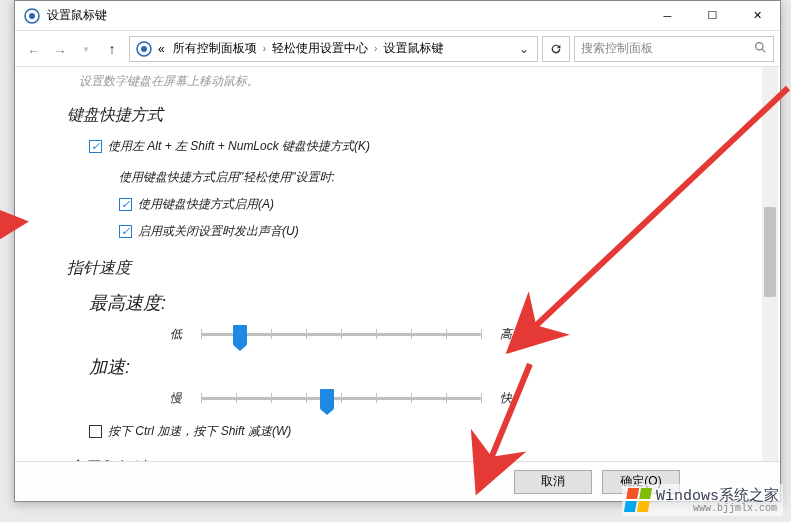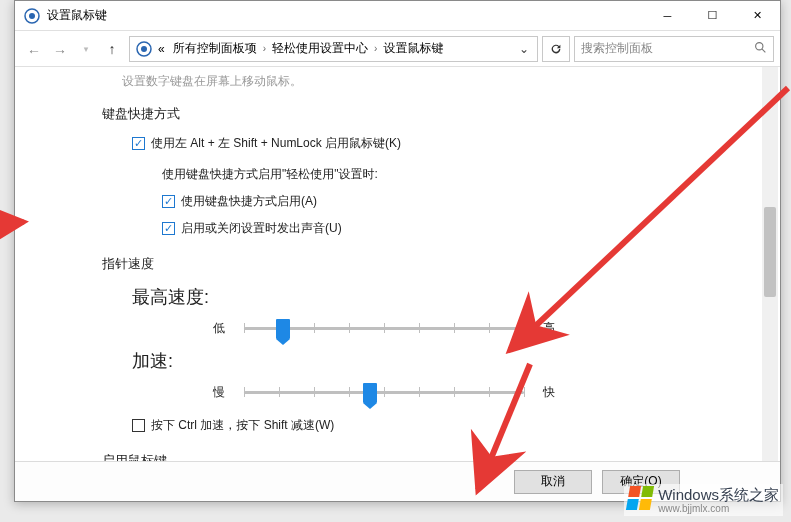--- a/index.html
+++ b/index.html
@@ -93,33 +93,34 @@
     color: #888;
     font-size: 12px;
   }
   .search-box .ph { flex: 1; }
   .search-box .sicon { color: #777; }
   
   .content {
     flex: 1;
     overflow: hidden;
     position: relative;
-    padding: 6px 30px 0 87px;
+    padding: 6px 30px 0 44px;
     color: #222;
+    font-style: italic;
   }
   .cut-text {
     margin-left: 20px;
     color: #999;
     height: 14px;
     overflow: hidden;
     font-size: 12px;
   }
   .section-title {
-    margin: 18px 0 12px 0;
-    font-size: 13px;
+    margin: 18px 0 12px 8px;
+    font-size: 16px;
   }
   .opt-row {
     display: flex;
     align-items: center;
     margin: 10px 0 10px 30px;
     font-size: 12px;
   }
   .sub-label {
     margin: 14px 0 10px 60px;
     font-size: 12px;
@@ -226,39 +227,41 @@
     position: absolute;
     left: 0; top: 0;
     pointer-events: none;
   }
   
   .watermark {
     position: absolute;
     right: 8px;
     bottom: 6px;
     display: flex;
+    align-items: center;
     gap: 6px;
     font-size: 15px;
     color: #374151;
     background: rgba(255,255,255,0.6);
     padding: 2px 4px;
+    font-family: Liberation Mono, monospace;
   }
   .win-logo {
     width: 24px; height: 24px;
     display: grid;
     grid-template-columns: 1fr 1fr;
     grid-template-rows: 1fr 1fr;
     gap: 2px;
     transform: skewX(-10deg);
   }
   .win-logo div:nth-child(1){background:#f35325;}
   .win-logo div:nth-child(2){background:#81bc06;}
   .win-logo div:nth-child(3){background:#05a6f0;}
   .win-logo div:nth-child(4){background:#ffba08;}
-  .wm-sub { font-size: 10px; color: #888; margin-top: -2px; }
+  .wm-sub { font-size: 10px; color: #888; margin-top: -2px; margin-left: 37px; }
 </style>
 </head>
 <body>
 
 <div class="window">
 
   <div class="titlebar">
     <span class="title-icon">
       <svg width="16" height="16" viewBox="0 0 16 16">
           <circle cx="8" cy="8" r="7" fill="none" stroke="#2a66b1" stroke-width="1.5"></circle>
@@ -308,21 +311,21 @@
     </div>
   </div>
 
   <div class="content">
     <div class="cut-text">设置数字键盘在屏幕上移动鼠标。</div>
 
     <div class="section-title">键盘快捷方式</div>
 
     <div class="opt-row">
       <span class="chk">✓</span>
-      <span>使用左 Alt + 左 Shift + NumLock 启用鼠标键(K)</span>
+      <span>使用左 Alt + 左 Shift + NumLock 键盘快捷方式(K)</span>
     </div>
 
     <div class="sub-label">使用键盘快捷方式启用"轻松使用"设置时:</div>
 
     <div class="opt-row sub">
       <span class="chk">✓</span>
       <span>使用键盘快捷方式启用(A)</span>
     </div>
     <div class="opt-row sub">
       <span class="chk">✓</span>

